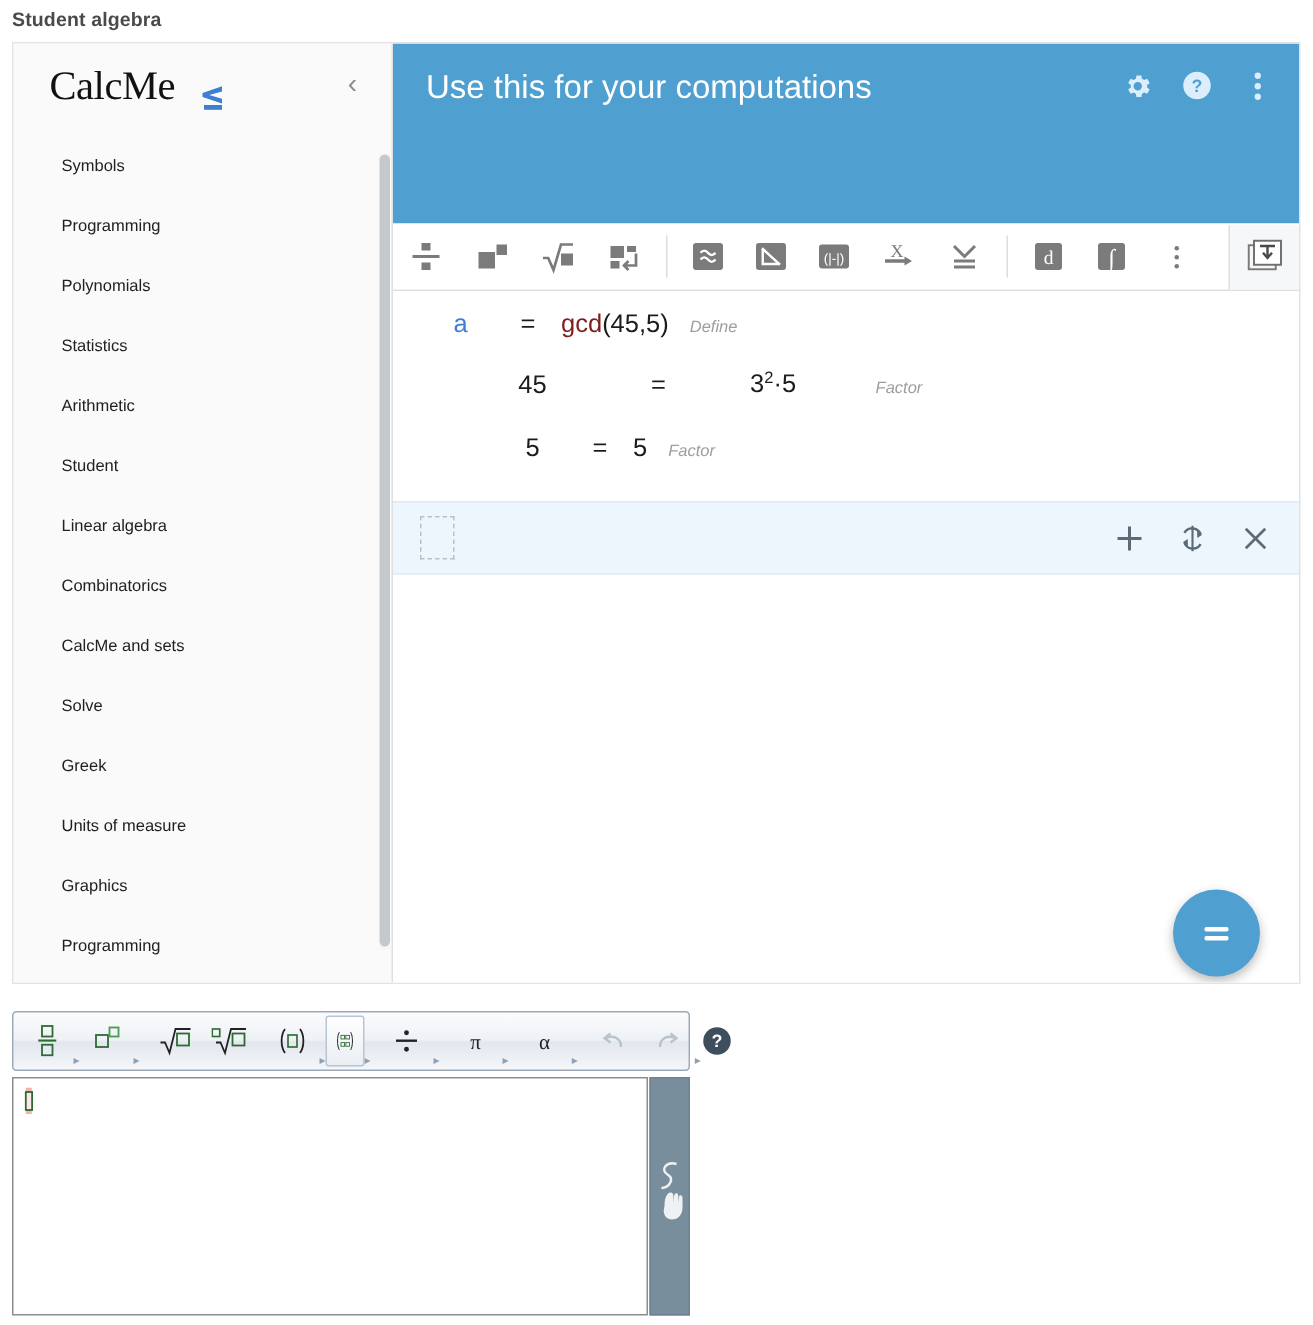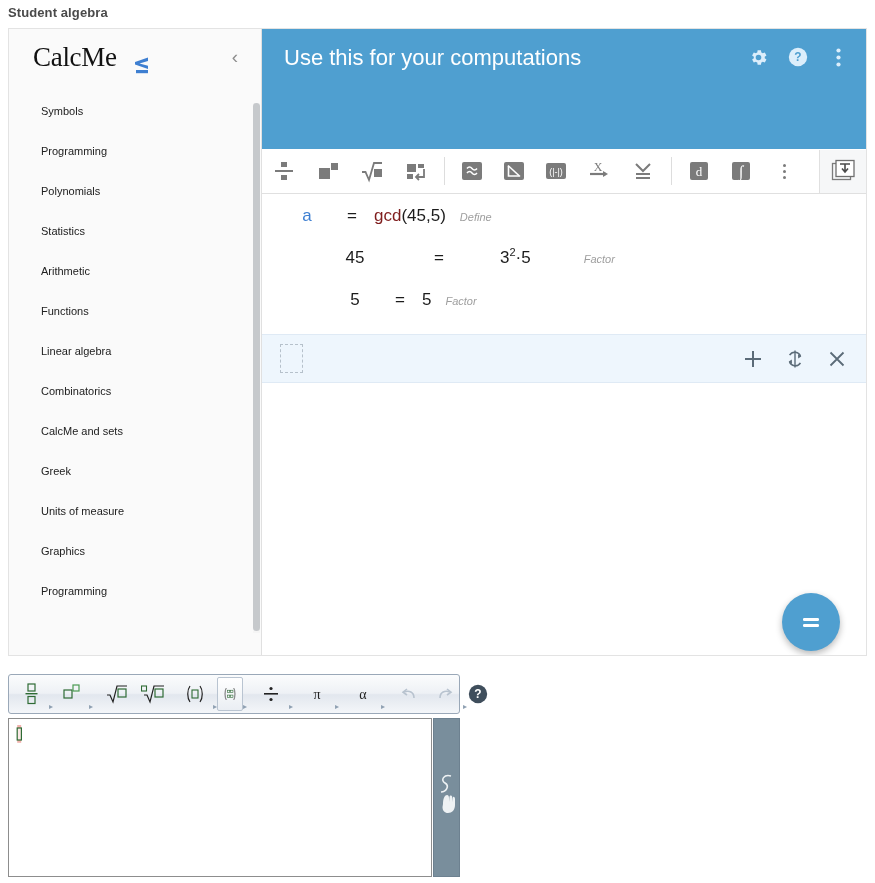--- a/index.html
+++ b/index.html
@@ -438,24 +438,25 @@
         <span>‹</span>
       </div>
     </div>
 
     <ul class="sidebar-list">
       <li><span>Symbols</span></li>
       <li><span>Programming</span></li>
       <li><span>Polynomials</span></li>
       <li><span>Statistics</span></li>
       <li><span>Arithmetic</span></li>
-      <li><span>Functions</span></li>
+      <li><span>Student</span></li>
       <li><span>Linear algebra</span></li>
       <li><span>Combinatorics</span></li>
       <li><span>CalcMe and sets</span></li>
+      <li><span>Solve</span></li>
       <li><span>Greek</span></li>
       <li><span>Units of measure</span></li>
       <li><span>Graphics</span></li>
       <li><span>Programming</span></li>
     </ul>
 
     <div class="sb-scroll-track"></div>
     <div class="sb-scroll-thumb"></div>
   </div>
 

